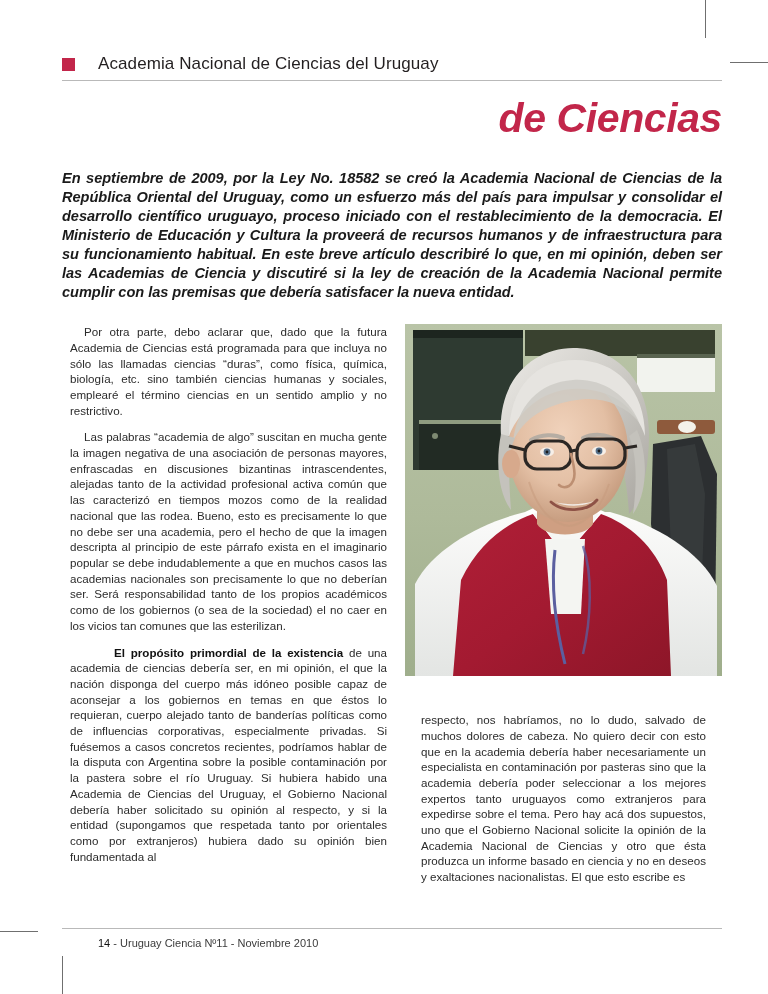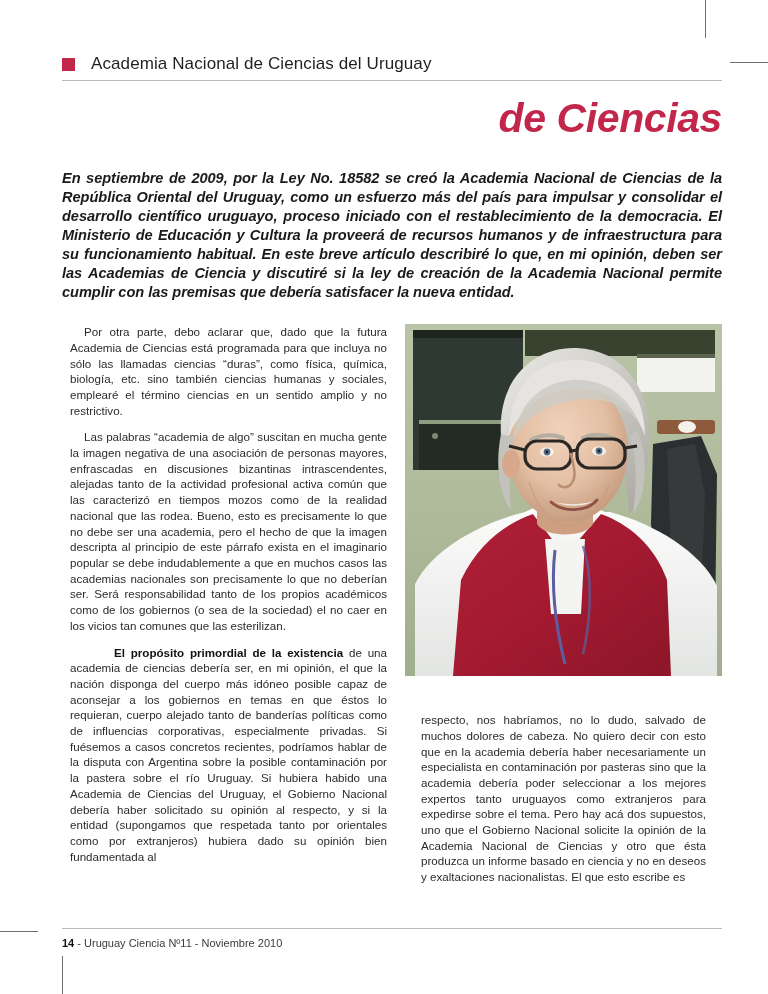--- a/index.html
+++ b/index.html
@@ -31,21 +31,21 @@
     position: absolute;
     left: 62px;
     top: 55px;
     width: 660px;
   }
 
   
   .kicker-row {
     display: flex;
     align-items: center;
-    gap: 16px;
+    gap: 23px;
   }
   .kicker-square {
     width: 13px;
     height: 13px;
     background: #c2264a;
     flex: 0 0 auto;
   }
   .kicker-text {
     font-size: 17px;
     letter-spacing: 0.1px;
@@ -149,21 +149,21 @@
   .footer-rule {
     height: 1px;
     background: #b9b9b9;
     width: 100%;
   }
   .footer-text {
     margin-top: 8px;
     font-size: 11px;
     color: #3b3b3b;
   }
-  .footer-text b { font-weight: bold; color: #111; }
+  .footer-text b { font-weight: normal; color: #111; margin-left: 36px; }
 </style>
 </head>
 <body>
 
 <div class="cropmark cm-tr-v"></div>
 <div class="cropmark cm-tr-h"></div>
 <div class="cropmark cm-bl-v"></div>
 <div class="cropmark cm-bl-h"></div>
 
 <div class="page">

